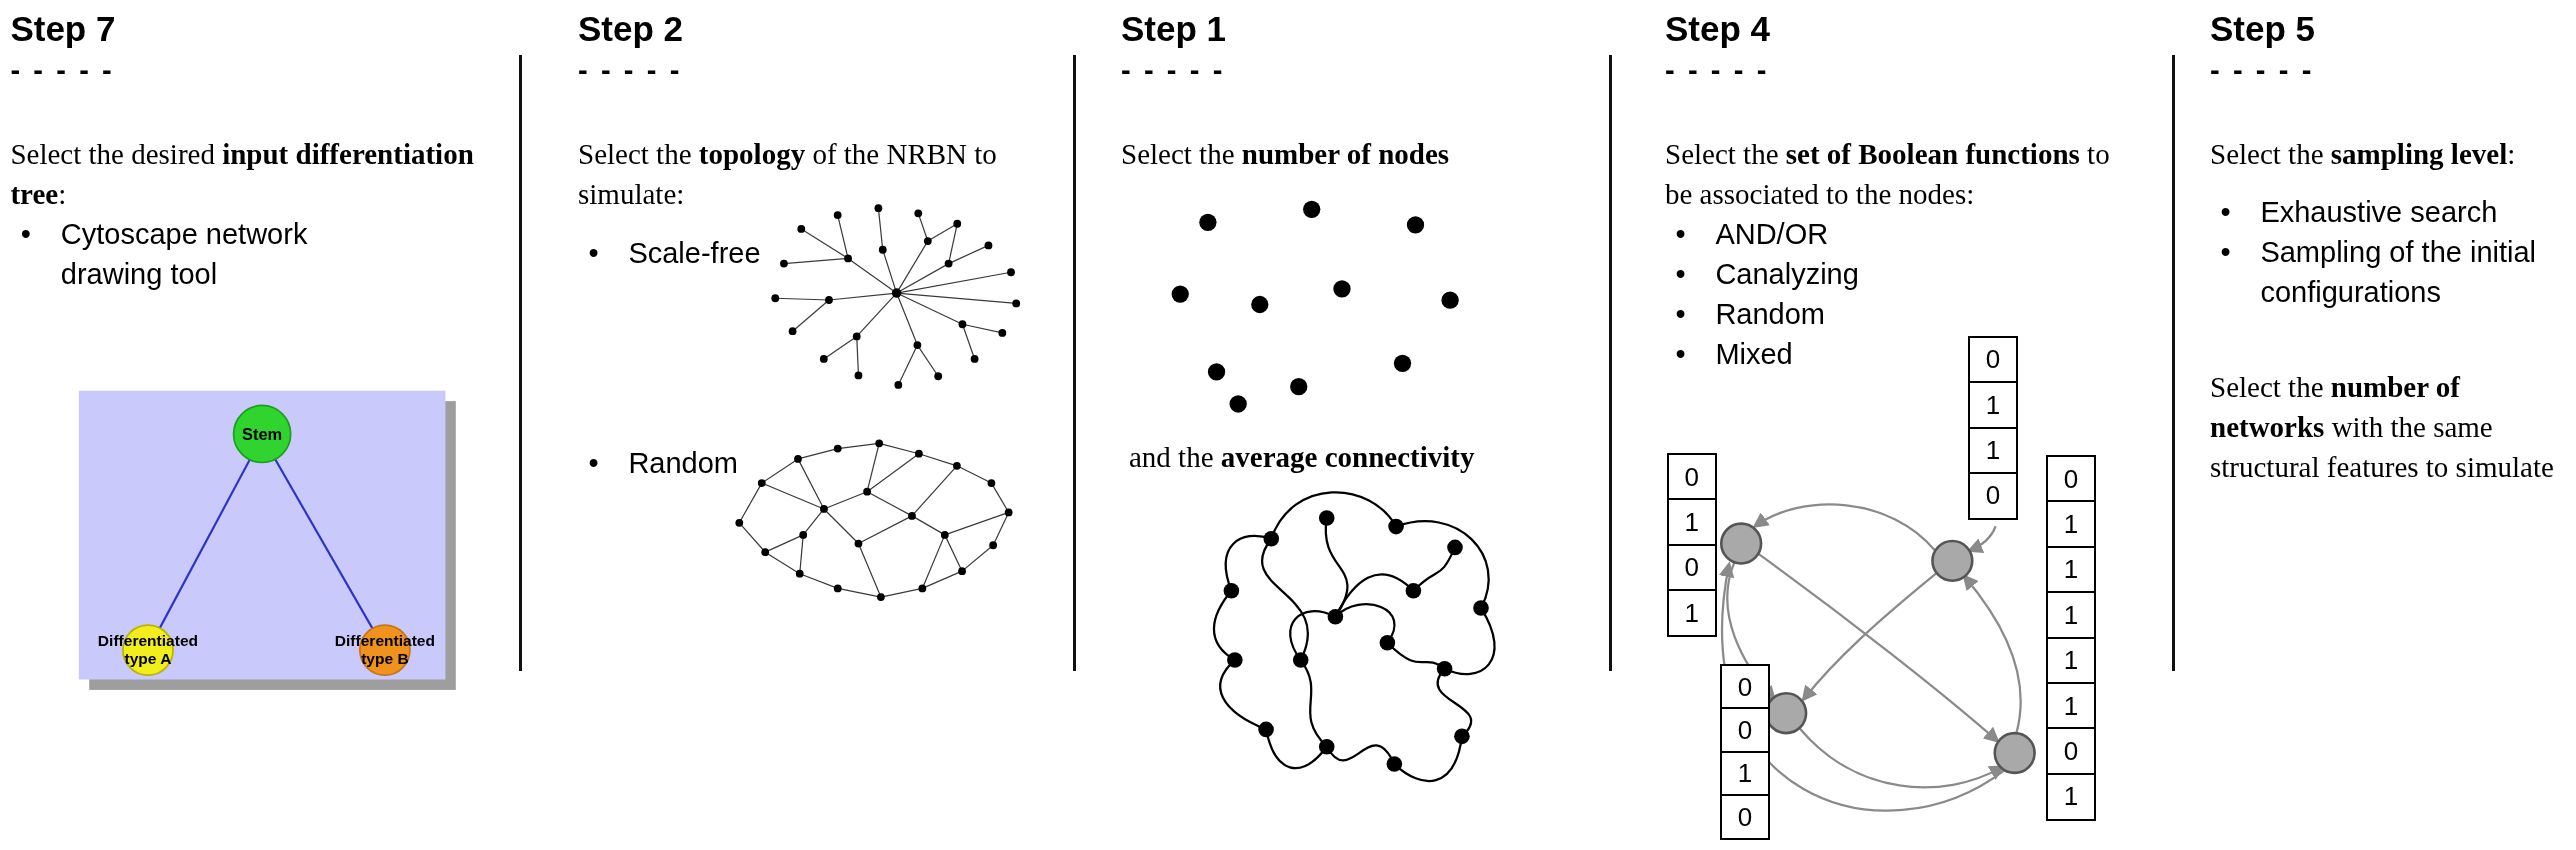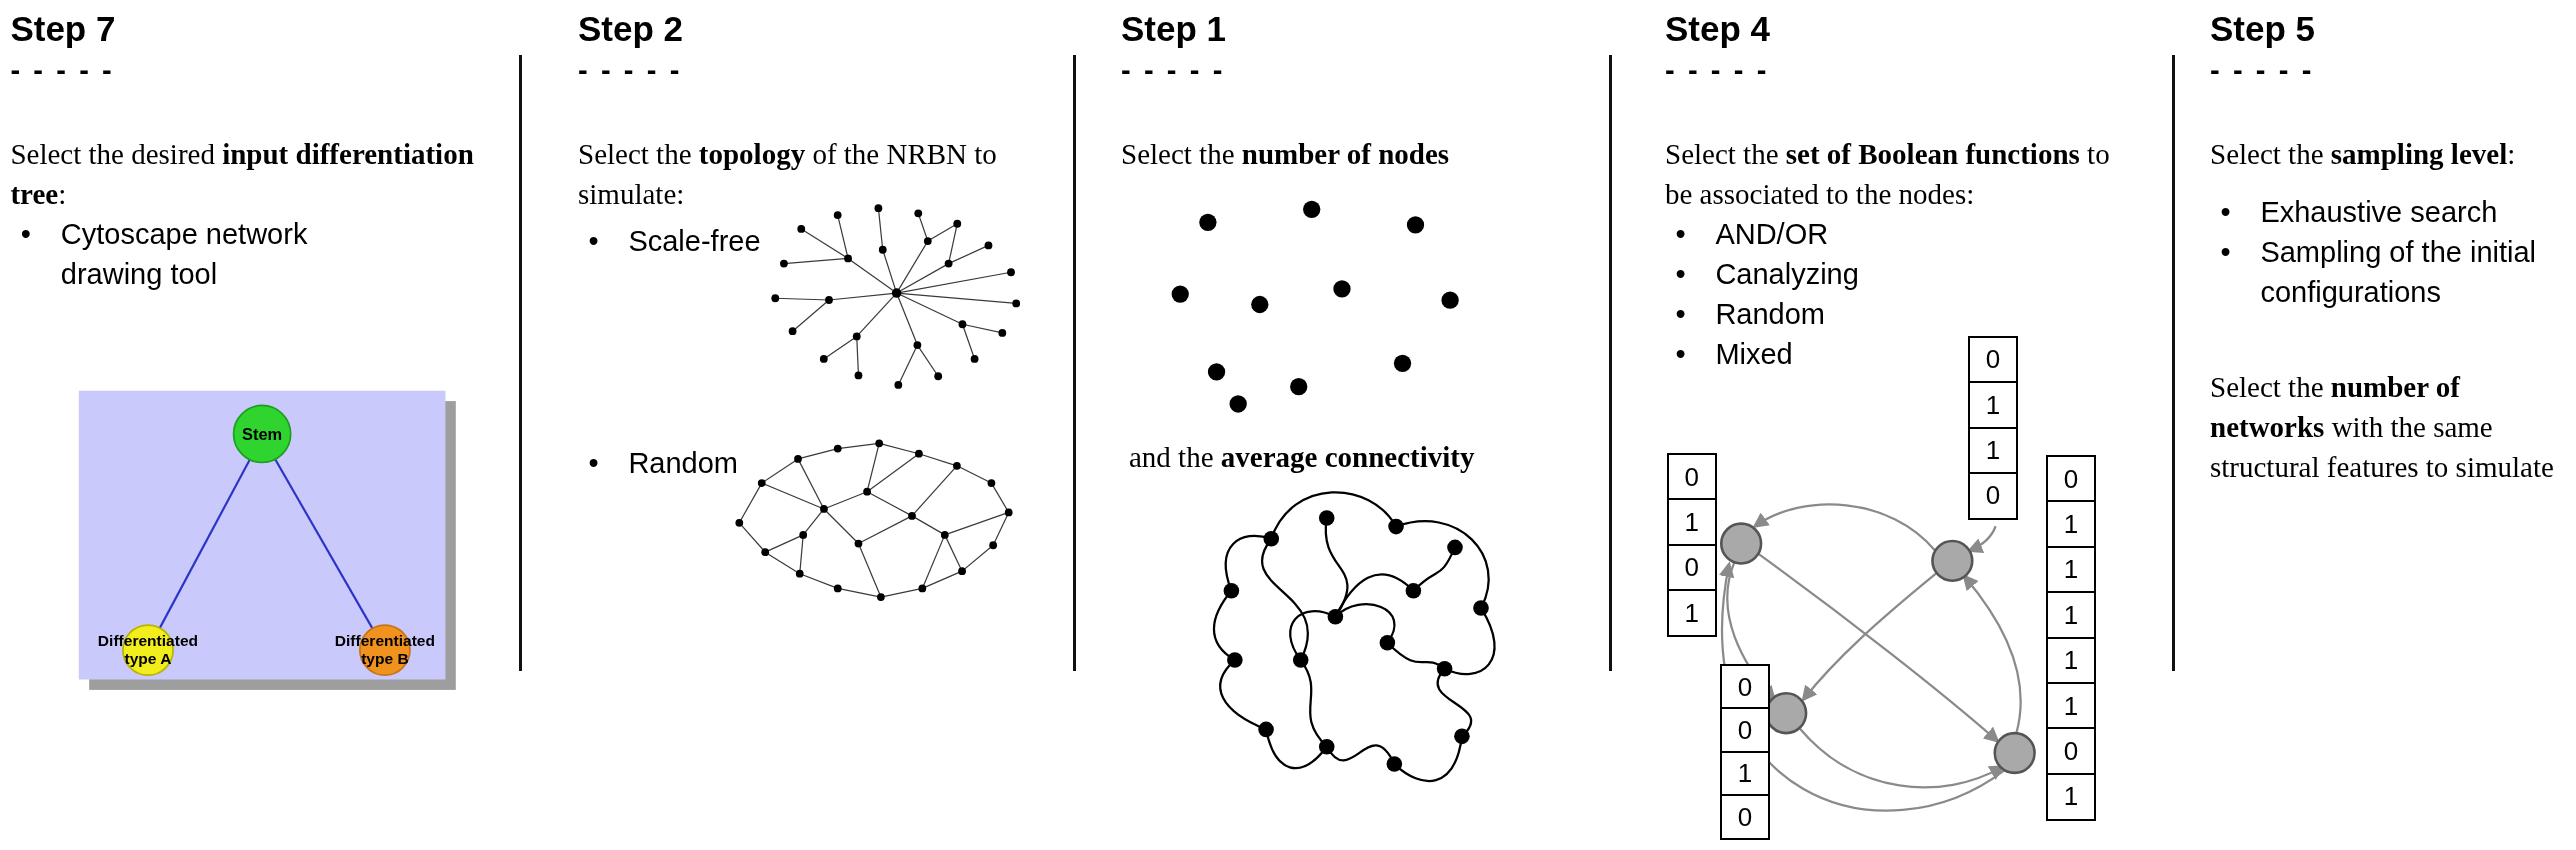--- a/index.html
+++ b/index.html
@@ -66,21 +66,21 @@
       <circle cx="356" cy="302" r="29" stroke="#c8741a" stroke-width="2" fill="#f0921e"></circle>
       <text class="tree-label" x="356" y="297" text-anchor="middle" font-size="18">Differentiated</text>
       <text class="tree-label" x="356" y="318" text-anchor="middle" font-size="18">type B</text>
     </svg>
   </section>
 
   <section class="col" style="left:578px;width:485px">
     <h2 class="step-title">Step 2</h2>
     <div class="dashes">- - - - -</div>
     <p class="para" style="width:437px"><span>Select the </span><span class="b">topology</span><span> of the NRBN to simulate:</span></p>
-    <div class="bullet" style="margin-top:7px">
+    <div class="bullet" style="margin-top:19px">
         <span>Scale-free</span>
       </div>
 
     <svg class="fig" style="left:173px;top:196px" width="286" height="208" viewBox="0 0 330 240">
       <g class="net-edge">
         <line x1="168" y1="112" x2="112" y2="72"></line>
           <line x1="168" y1="112" x2="228" y2="78"></line>
         <line x1="168" y1="112" x2="244" y2="148"></line>
           <line x1="168" y1="112" x2="122" y2="162"></line>
         <line x1="168" y1="112" x2="152" y2="62"></line>

